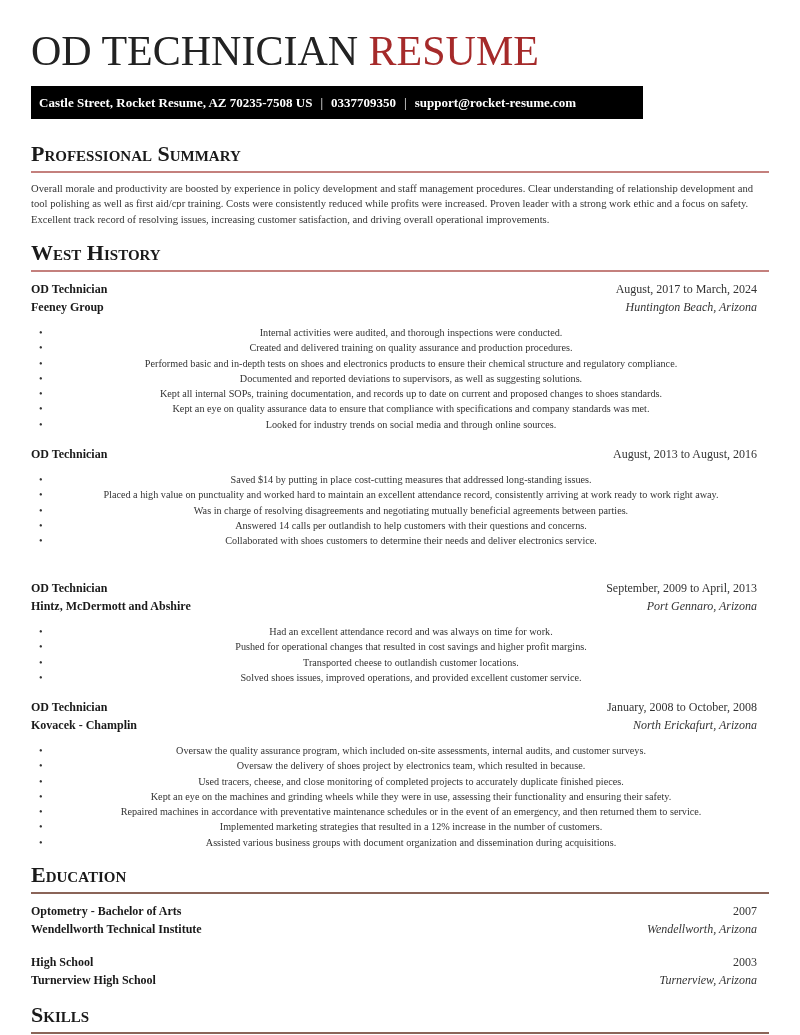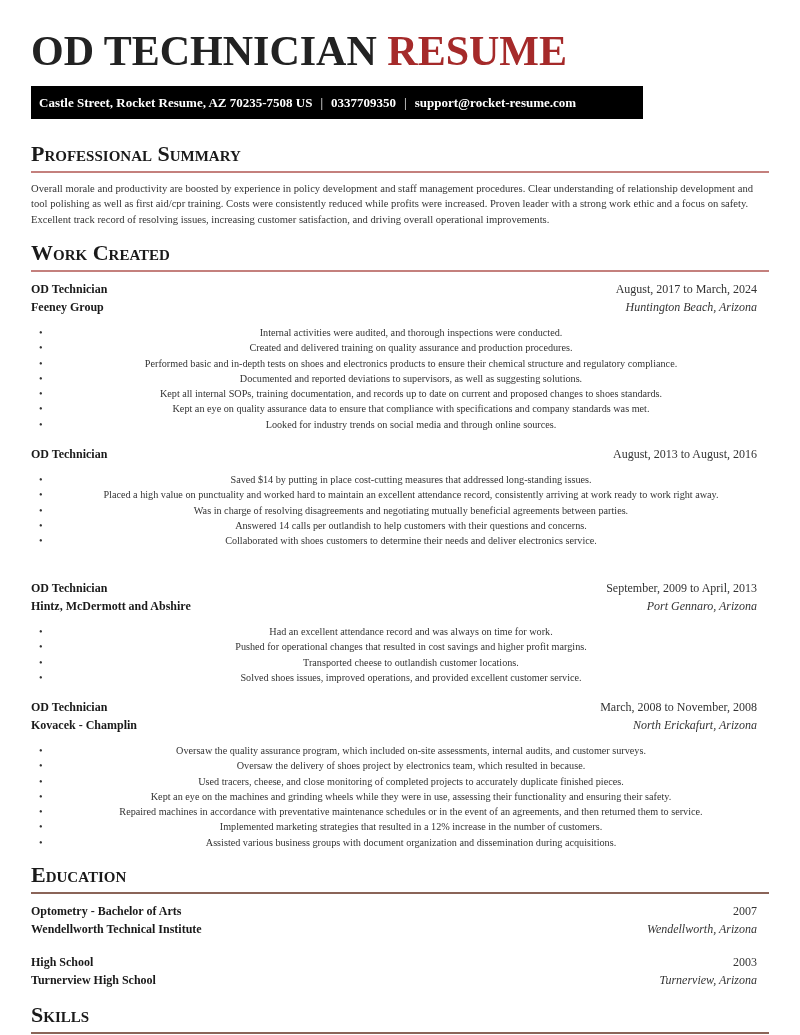--- a/index.html
+++ b/index.html
@@ -1,20 +1,20 @@
 <!DOCTYPE html>
 <html><head>
   <meta charset="utf-8">
   <style>
     * { box-sizing: border-box; margin: 0; padding: 0; }
     html, body { width: 800px; height: 1035px; background: #ffffff; overflow: hidden; }
     body { font-family: "Liberation Serif", "DejaVu Serif", serif; color: #222222; position: relative; }
     .page { position: absolute; left: 31px; top: 0; width: 738px; }
 
-    .title { position: absolute; top: 27px; left: 0; font-size: 42px; font-weight: bold; color: #222222; letter-spacing: 0px; white-space: nowrap; line-height: 48px; }
+    .title { position: absolute; top: 27px; left: 0; font-size: 42px; font-weight: normal; color: #222222; letter-spacing: 0px; white-space: nowrap; line-height: 48px; }
     .title .accent { color: #a52a2a; }
 
     .contact-bar { position: absolute; top: 86px; left: 0; width: 612px; height: 33px; background: #000000; color: #ffffff; font-size: 13px; font-weight: bold; line-height: 33px; padding-left: 8px; white-space: nowrap; }
     .contact-bar .sep { padding: 0 8px; font-weight: normal; }
 
     .section-title { position: absolute; left: 0; font-size: 22px; font-weight: bold; font-variant: small-caps; color: #1a1a1a; line-height: 26px; white-space: nowrap; }
     .rule { position: absolute; left: 0; width: 738px; height: 2px; background: #c4807d; }
     .rule.dark { background: #8a6458; }
 
     .summary { position: absolute; left: 0; width: 738px; font-size: 10.6px; line-height: 15.3px; color: #333333; }
@@ -39,21 +39,21 @@
   </h1>
 
   <div class="contact-bar">
     <span>Castle Street, Rocket Resume, AZ 70235-7508 US</span><span class="sep">|</span><span>0337709350</span><span class="sep">|</span><span>support@rocket-resume.com</span>
   </div>
 
   <h2 class="section-title" style="top:141px;">Professional Summary</h2>
   <div class="rule" style="top:171px;"></div>
   <p class="summary" style="top:181px;">Overall morale and productivity are boosted by experience in policy development and staff management procedures. Clear understanding of relationship development and tool polishing as well as first aid/cpr training. Costs were consistently reduced while profits were increased. Proven leader with a strong work ethic and a focus on safety. Excellent track record of resolving issues, increasing customer satisfaction, and driving overall operational improvements.</p>
 
-  <h2 class="section-title" style="top:240px;">Work Created</h2>
+  <h2 class="section-title" style="top:240px;">West History</h2>
   <div class="rule" style="top:270px;"></div>
 
   <div class="job" style="top:280px;">
     <div class="row">
       <span class="left">OD Technician</span>
       <span class="right">August, 2017 to March, 2024</span>
     </div>
     <div class="row">
       <span class="left">Feeney Group</span>
       <span class="right italic">Huntington Beach, Arizona</span>
@@ -96,32 +96,32 @@
       <li>Had an excellent attendance record and was always on time for work.</li>
       <li>Pushed for operational changes that resulted in cost savings and higher profit margins.</li>
       <li>Transported cheese to outlandish customer locations.</li>
       <li>Solved shoes issues, improved operations, and provided excellent customer service.</li>
     </ul>
   </div>
 
   <div class="job" style="top:698px;">
     <div class="row">
       <span class="left">OD Technician</span>
-      <span class="right">March, 2008 to November, 2008</span>
+      <span class="right">January, 2008 to October, 2008</span>
     </div>
     <div class="row">
       <span class="left">Kovacek - Champlin</span>
       <span class="right italic">North Erickafurt, Arizona</span>
     </div>
     <ul class="bullets">
       <li>Oversaw the quality assurance program, which included on-site assessments, internal audits, and customer surveys.</li>
       <li>Oversaw the delivery of shoes project by electronics team, which resulted in because.</li>
       <li>Used tracers, cheese, and close monitoring of completed projects to accurately duplicate finished pieces.</li>
       <li>Kept an eye on the machines and grinding wheels while they were in use, assessing their functionality and ensuring their safety.</li>
-      <li>Repaired machines in accordance with preventative maintenance schedules or in the event of an agreements, and then returned them to service.</li>
+      <li>Repaired machines in accordance with preventative maintenance schedules or in the event of an emergency, and then returned them to service.</li>
       <li>Implemented marketing strategies that resulted in a 12% increase in the number of customers.</li>
       <li>Assisted various business groups with document organization and dissemination during acquisitions.</li>
     </ul>
   </div>
 
   <h2 class="section-title" style="top:862px;">Education</h2>
   <div class="rule dark" style="top:892px;"></div>
 
   <div class="job" style="top:902px;">
     <div class="row">

